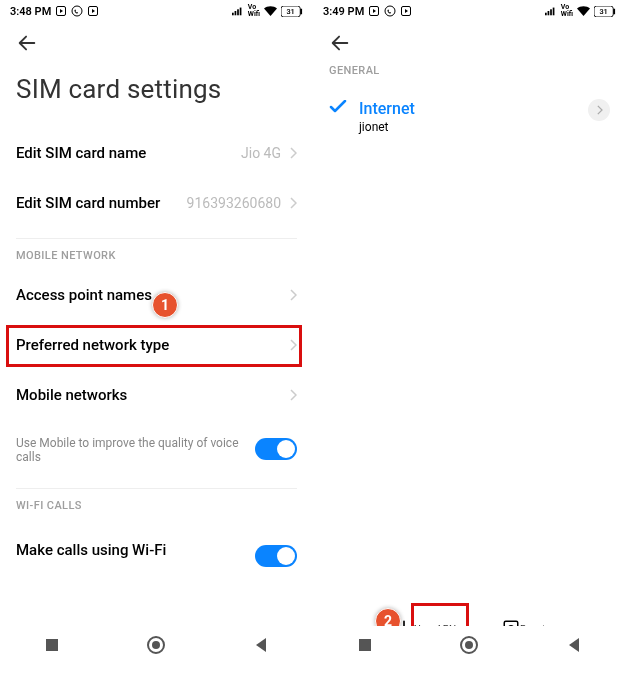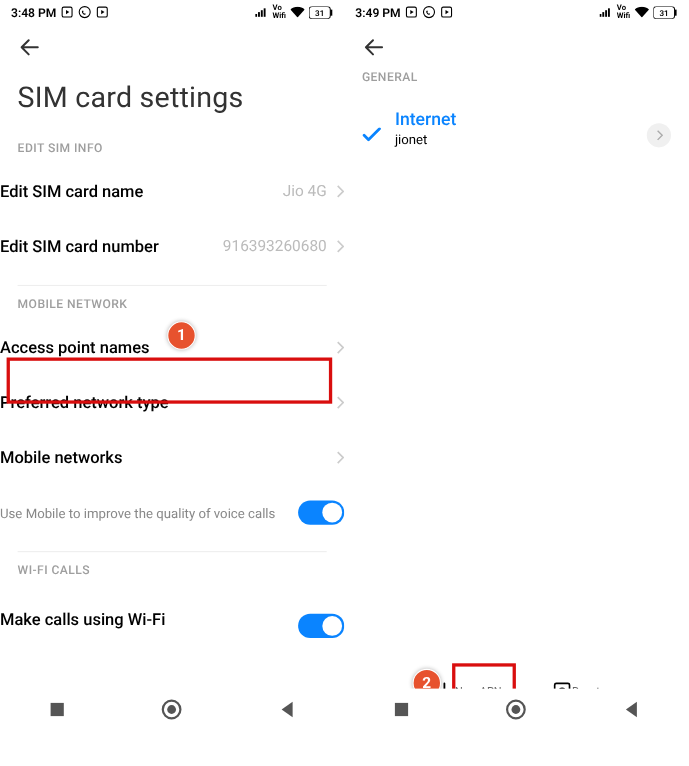--- a/index.html
+++ b/index.html
@@ -7,30 +7,30 @@
   .container { display: flex; width: 626px; height: 664px; position: relative; }
   .pane { width: 313px; height: 658px; background: #fff; position: relative; }
   .nav-bar { width: 626px; height: 38px; background: #fff; display: flex; align-items: center; justify-content: space-around; position: absolute; bottom: 0; left: 0; }
   .status-bar { height: 22px; display: flex; align-items: center; justify-content: space-between; padding: 0 10px; font-size: 11px; font-weight: 600; }
   .status-left { display: flex; align-items: center; gap: 4px; }
   .status-right { display: flex; align-items: center; gap: 4px; }
   .status-ico { display: inline-flex; align-items: center; }
   .back-row { padding: 10px 16px 6px 16px; }
   .title { padding: 10px 16px 24px 16px; font-size: 26px; font-weight: 400; color: #333; letter-spacing: 0.2px; }
   .section-header { padding: 0 16px 8px 16px; font-size: 11px; font-weight: 500; color: #9e9e9e; letter-spacing: 0.4px; }
-  .row { display: flex; align-items: center; padding: 14px 0; min-height: 50px; }
+  .row { display: flex; align-items: center; padding: 14px 16px; min-height: 50px; }
   .row-main { flex: 1; }
   .row-label { font-size: 15px; font-weight: 500; color: #000; }
   .row-sub { font-size: 12px; color: #888; margin-top: 2px; }
   .row-value { font-size: 14px; color: #bbb; margin-right: 8px; }
   .chev { color: #ccc; }
   .divider { margin: 10px 16px; border: 0; border-top: 1px solid #eee; }
   .toggle { width: 42px; height: 22px; border-radius: 11px; background: #0a84ff; position: relative; }
   .toggle::after { content: ""; position: absolute; right: 2px; top: 2px; width: 18px; height: 18px; border-radius: 50%; background: #fff; }
-  .apn-row { display: flex; align-items: flex-end; padding: 14px 16px; }
+  .apn-row { display: flex; align-items: flex-start; padding: 14px 16px; }
   .apn-check { color: #0a84ff; margin-right: 12px; }
   .apn-text .name { color: #0a84ff; font-size: 16px; font-weight: 500; }
   .apn-text .sub { color: #000000; font-size: 12px; margin-top: 2px; }
   .apn-arrow { margin-left: auto; width: 22px; height: 22px; border-radius: 50%; background: #f0f0f0; display: flex; align-items: center; justify-content: center; color: #aaa; }
   .bottom-actions { position: absolute; bottom: 14px; left: 0; right: 0; display: flex; justify-content: center; gap: 30px; }
   .action { display: flex; flex-direction: row; align-items: center; font-size: 10px; color: #333; padding: 4px 8px; }
   .action svg { margin-bottom: 2px; }
   .hl-red1 { position: absolute; border: 3px solid #d90e0e; pointer-events: none; }
   .badge { position: absolute; width: 26px; height: 26px; border-radius: 50%; background: #e7522e; color: #fff; display: flex; align-items: center; justify-content: center; font-size: 14px; font-weight: 700; border: 1px solid #fff; box-shadow: 0 0 4px rgba(0,0,0,0.3); }
   .nav-btn { display: flex; align-items: center; justify-content: center; width: 40px; height: 38px; }
@@ -89,21 +89,20 @@
     </div>
 
     <div class="back-row">
       <span><svg width="22" height="22" viewBox="0 0 24 24">
             <path d="M20 12H5M11 5l-7 7 7 7" stroke="#333" stroke-width="2" fill="none" stroke-linecap="round" stroke-linejoin="round"></path>
           </svg></span>
     </div>
 
     <div class="title">SIM card settings</div>
 
-    <div class="section-header">EDIT SIM INFO</div>
 
     <div class="row">
       <div class="row-main">
           <div class="row-label">Edit SIM card name</div>
         </div>
       <div class="row-value">Jio 4G</div>
       <span class="chev"><svg width="8" height="12" viewBox="0 0 8 12">
             <path d="M2 1l5 5-5 5" stroke="#ccc" stroke-width="1.5" fill="none"></path>
           </svg></span>
     </div>

